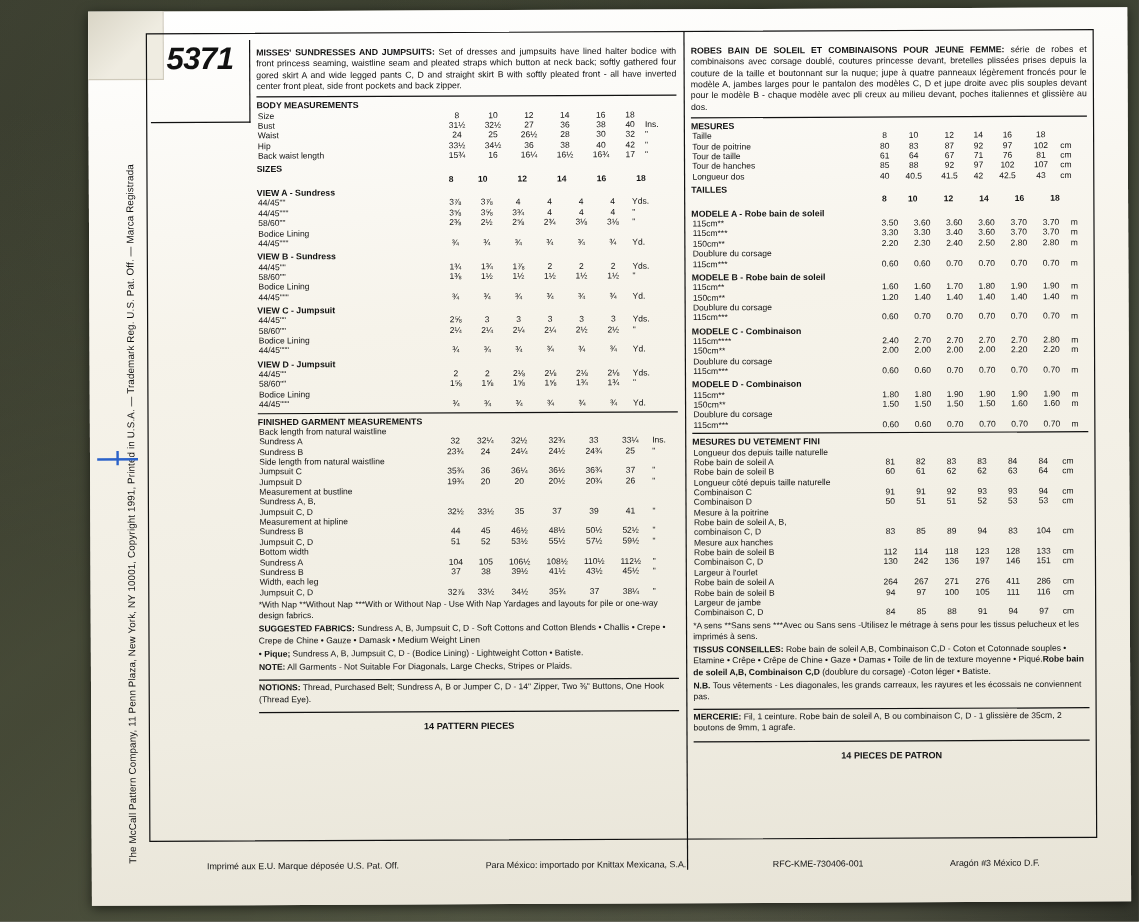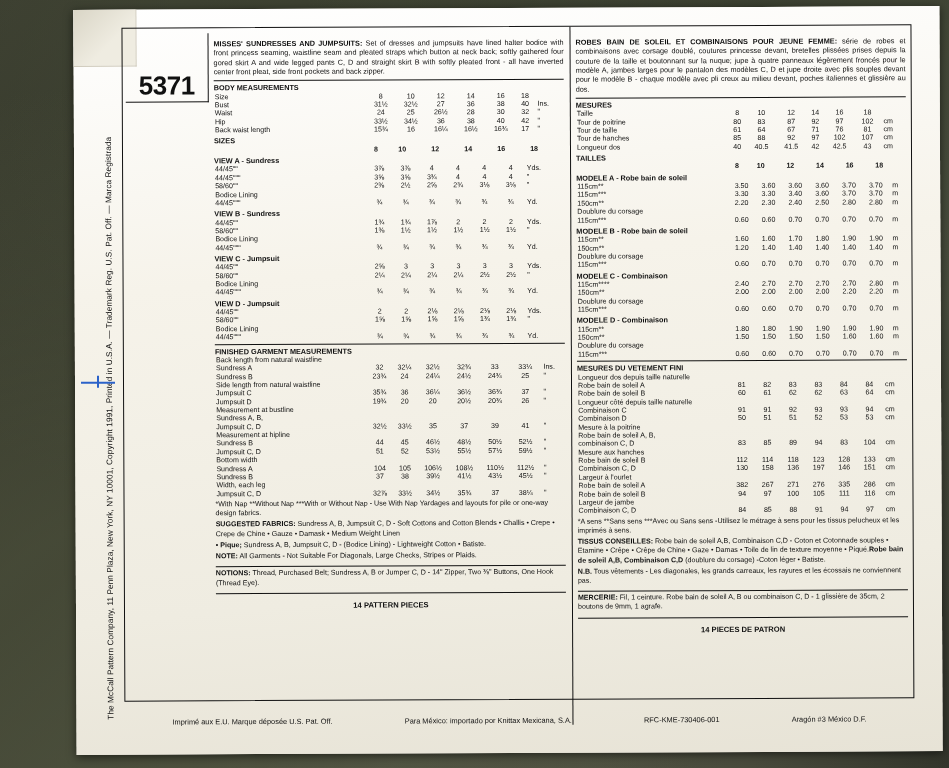--- a/index.html
+++ b/index.html
@@ -42,21 +42,21 @@
     position:absolute;left:48px;top:18px;width:790px;height:700px;
   }
   .outer-box{
     position:absolute;left:0;top:0;right:0;height:672px;
     border:1.4px solid #111;
     background:transparent;
   }
   .numbox{
     position:absolute;left:4px;top:6px;width:82px;height:68px;
     border-right:1.2px solid #111;border-bottom:1.2px solid #111;
-    display:flex;align-items:flex-end;justify-content:center;
+    display:flex;align-items:flex-start;justify-content:center;font-style:italic;
   }
   .patnum{font-size:26px;font-weight:bold;color:#111;letter-spacing:-.5px;}
   .midline{
     position:absolute;left:448px;top:1px;bottom:1px;width:0;border-left:1.2px solid #111;
   }
   .col{
     position:absolute;top:4px;font-size:7.3px;color:#111;line-height:1.28;
   }
   .colL{left:92px;width:350px;}
   .colR{left:454px;width:330px;}
@@ -951,44 +951,44 @@
               <td class="num">114</td>
               <td class="num">118</td>
               <td class="num">123</td>
               <td class="num">128</td>
               <td class="num">133</td>
               <td class="unit">cm</td>
             </tr>
             <tr class="tight">
               <td class="lbl" style="width: 150px;">Combinaison C, D</td>
               <td class="num">130</td>
-              <td class="num">158</td>
+              <td class="num">242</td>
               <td class="num">136</td>
               <td class="num">197</td>
               <td class="num">146</td>
               <td class="num">151</td>
               <td class="unit">cm</td>
             </tr>
             <tr class="tight">
               <td class="lbl" style="width: 150px;">Largeur à l'ourlet</td>
               <td class="num"></td>
               <td class="num"></td>
               <td class="num"></td>
               <td class="num"></td>
               <td class="num"></td>
               <td class="num"></td>
               <td class="unit"></td>
             </tr>
             <tr class="tight">
               <td class="lbl" style="width: 150px;">Robe bain de soleil A</td>
-              <td class="num">382</td>
+              <td class="num">264</td>
               <td class="num">267</td>
               <td class="num">271</td>
               <td class="num">276</td>
-              <td class="num">335</td>
+              <td class="num">411</td>
               <td class="num">286</td>
               <td class="unit">cm</td>
             </tr>
             <tr class="tight">
               <td class="lbl" style="width: 150px;">Robe bain de soleil B</td>
               <td class="num">94</td>
               <td class="num">97</td>
               <td class="num">100</td>
               <td class="num">105</td>
               <td class="num">111</td>

